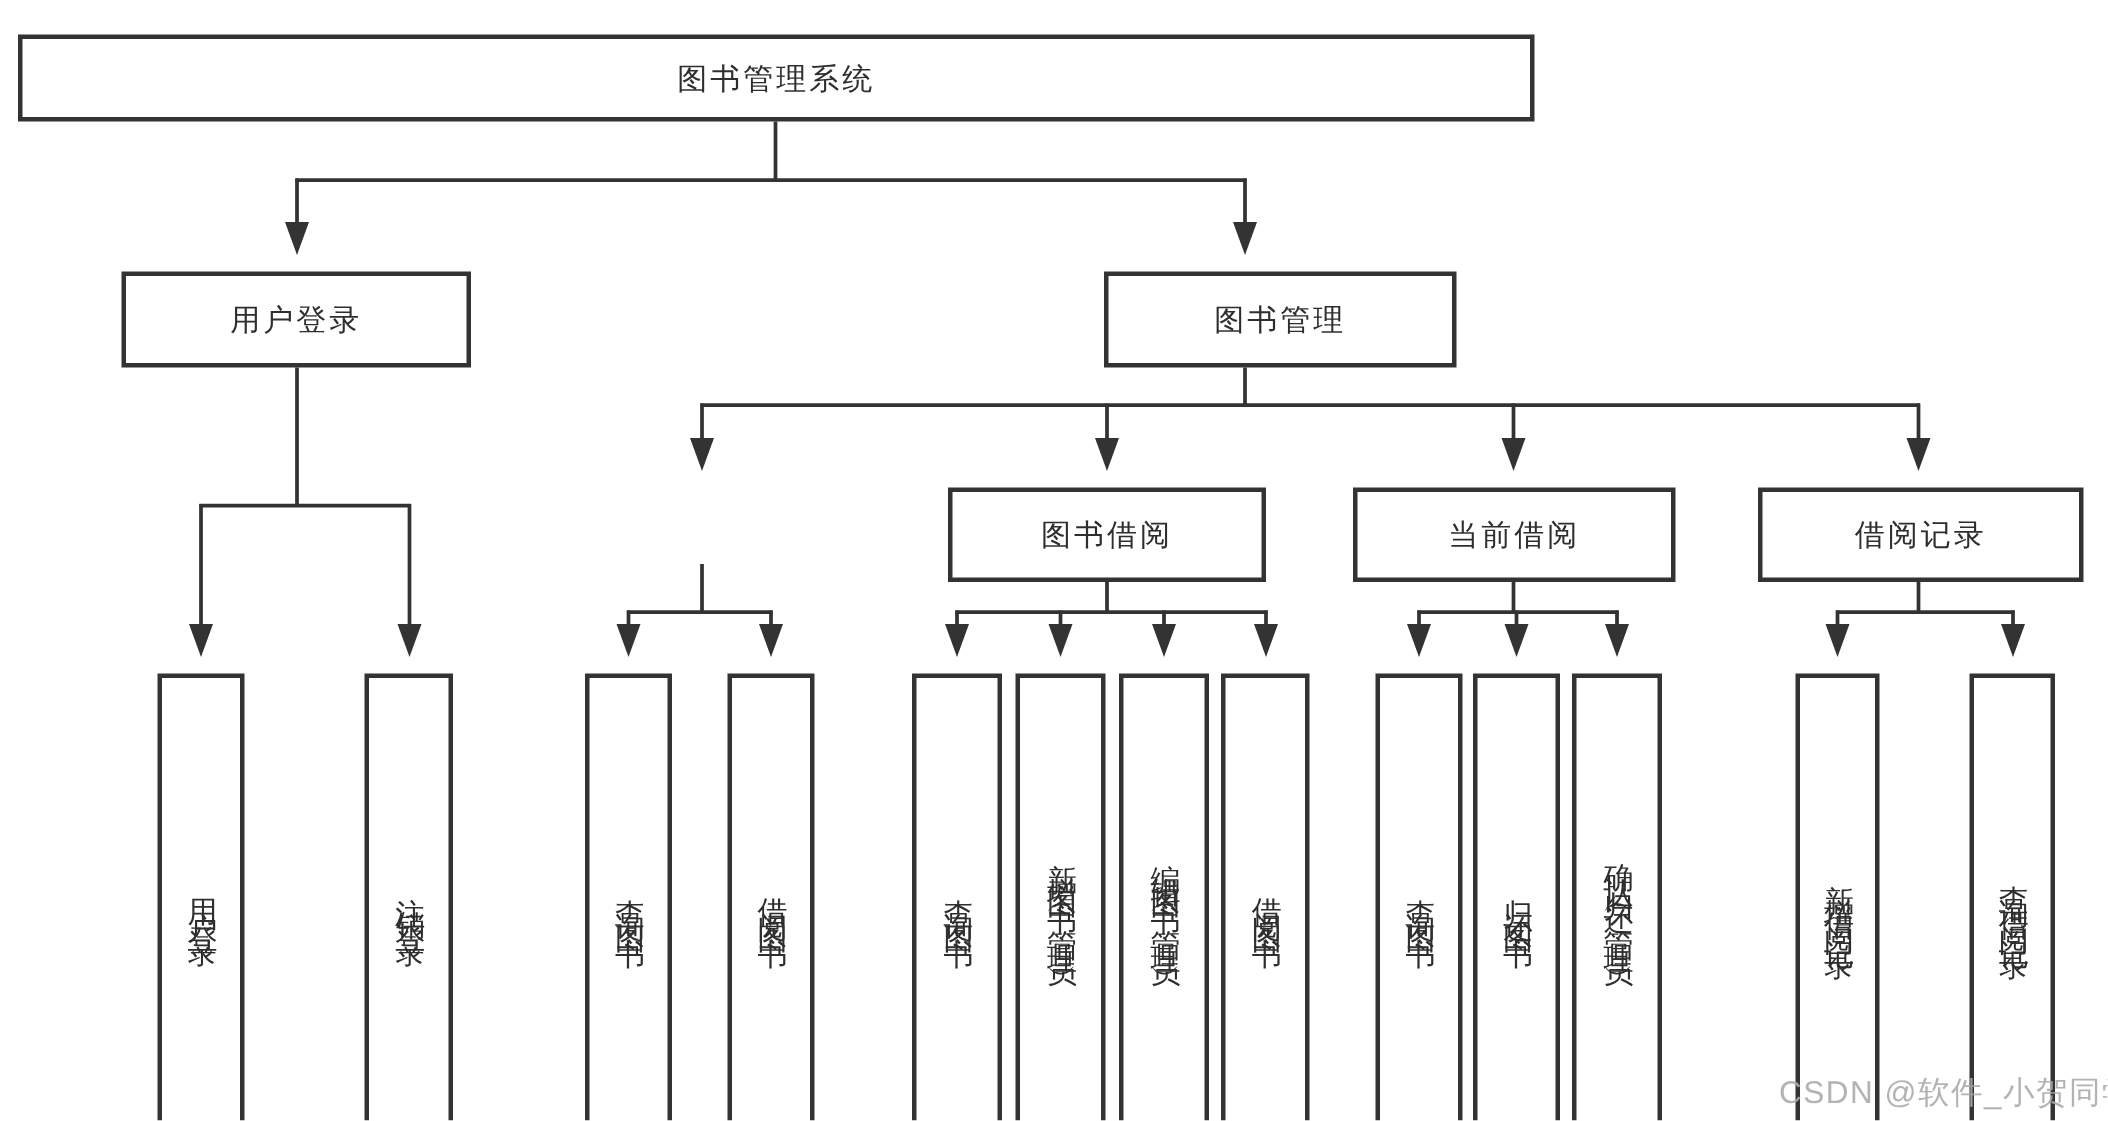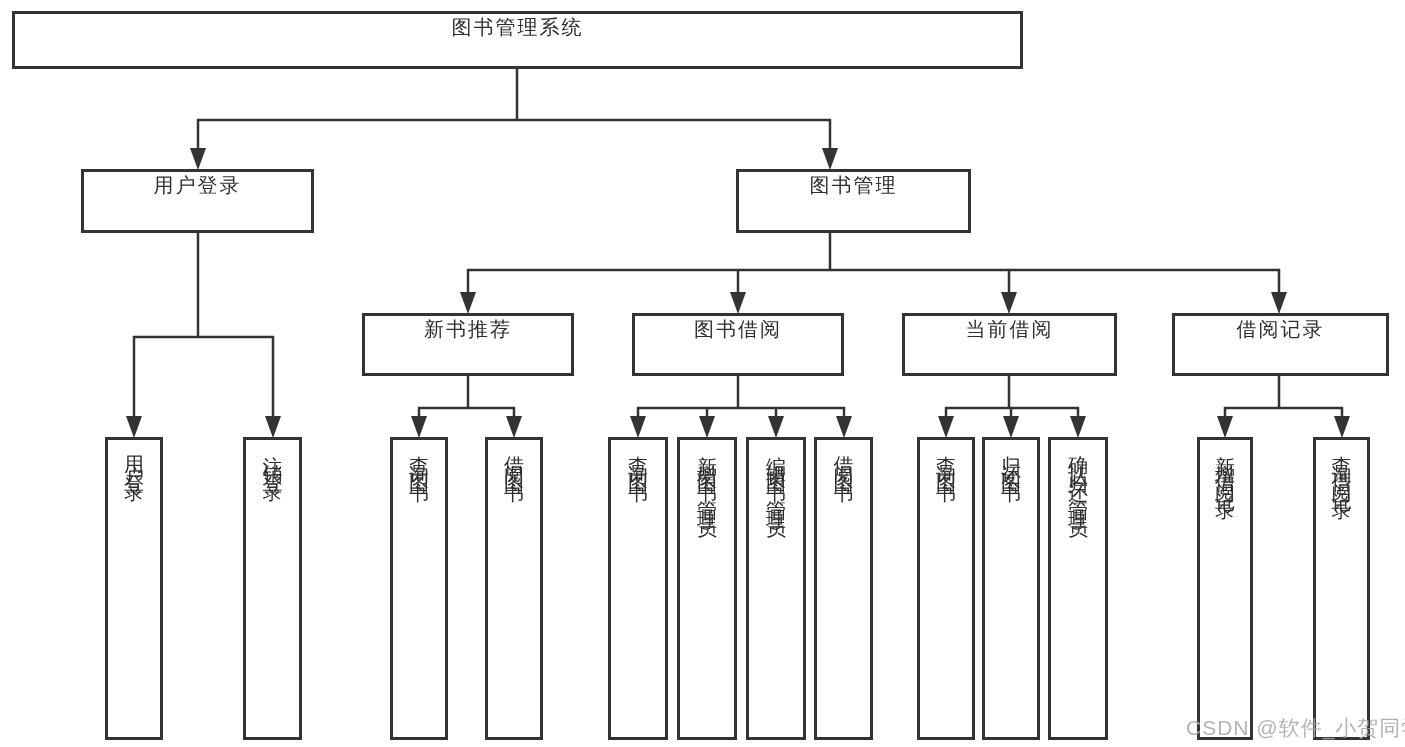--- a/index.html
+++ b/index.html
@@ -5,21 +5,21 @@
   html,body{margin:0;padding:0;background:#ffffff;}
   .canvas{
     position:relative;width:1405px;height:747px;background:#ffffff;
     font-family:"Liberation Sans","DejaVu Sans",sans-serif;color:#2e2e2e;overflow:hidden;
   }
   .connectors{position:absolute;left:0;top:0;z-index:1;}
   .connectors line{stroke:#333333;stroke-width:2.5;}
   .connectors polygon{fill:#333333;}
   .box{
     position:absolute;background:#ffffff;border:3px solid #333333;box-sizing:border-box;
-    display:flex;align-items:flex-start;justify-content:center;z-index:2;
+    display:flex;align-items:center;justify-content:center;z-index:2;margin-top:12px;
   }
   .hbox{font-size:20px;letter-spacing:2px;}
   .vtext{
     writing-mode:vertical-rl;text-orientation:mixed;
     font-size:20px;letter-spacing:9px;line-height:1.15;
   }
   .watermark{
     position:absolute;left:1186px;top:714px;z-index:10;white-space:nowrap;
     font-size:21px;letter-spacing:1px;color:rgba(168,168,168,0.88);
   }
@@ -102,23 +102,20 @@
     <span>图书管理系统</span>
   </div>
 
   <div class="box hbox" style="left:81px;top:169px;width:233px;height:64px">
     <span>用户登录</span>
   </div>
   <div class="box hbox" style="left:736px;top:169px;width:235px;height:64px">
     <span>图书管理</span>
   </div>
 
-  <div class="box hbox" style="left:362px;top:313px;width:212px;height:63px">
-    <span>新书推荐</span>
-  </div>
   <div class="box hbox" style="left:902px;top:313px;width:215px;height:63px">
     <span>当前借阅</span>
   </div>
   <div class="box hbox" style="left:632px;top:313px;width:212px;height:63px">
     <span>图书借阅</span>
   </div>
   <div class="box hbox" style="left:1172px;top:313px;width:217px;height:63px">
     <span>借阅记录</span>
   </div>
 

